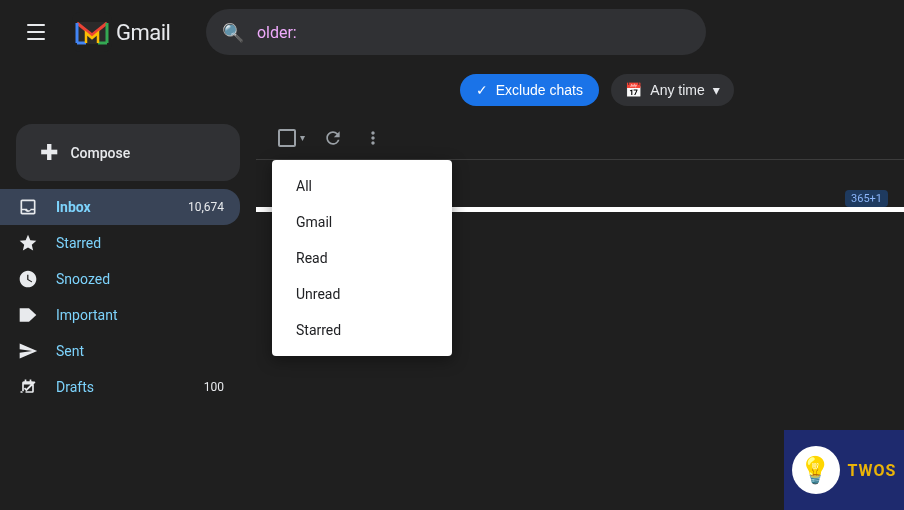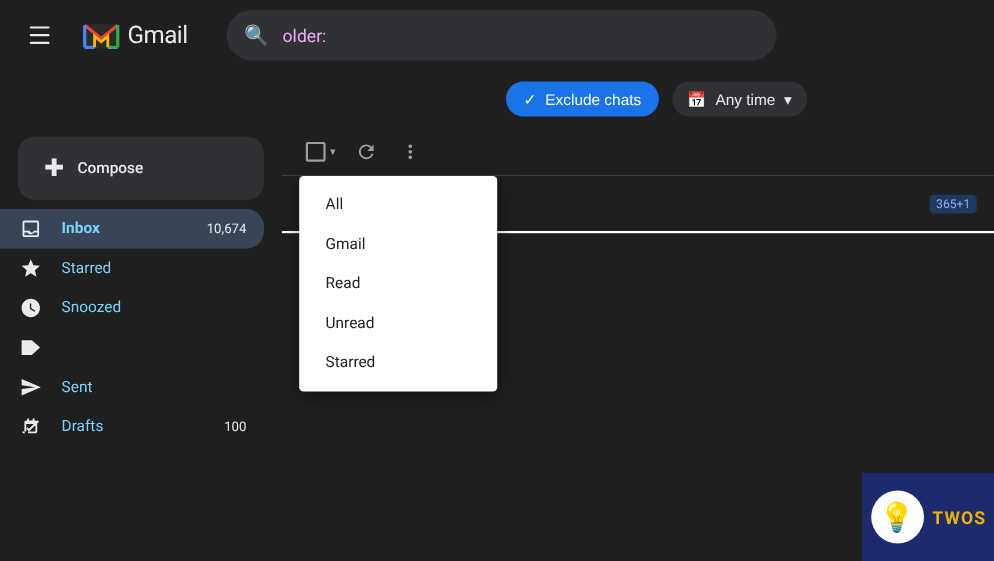--- a/index.html
+++ b/index.html
@@ -208,24 +208,24 @@
       font-size: 18px;
     }
 
     
     .email-list {
       flex: 1;
       overflow-y: auto;
     }
     .email-row {
       display: flex;
-      align-items: center;
+      align-items: flex-end;
       padding: 0 16px;
       height: 52px;
-      border-bottom: 2px solid #ffffff;
+      border-bottom: 5px solid #ffffff;
       cursor: pointer;
       gap: 12px;
     }
     .email-apps-icon {
       width: 36px; height: 36px;
       background: #303134;
       border-radius: 50%;
       display: flex; align-items: center; justify-content: center;
       font-size: 16px;
       color: #9aa0a6;
@@ -389,20 +389,21 @@
       </span>
       <span class="nav-label">Snoozed</span>
     </div>
 
     <div class="nav-item">
       <span class="nav-icon">
         <svg width="20" height="20" viewBox="0 0 24 24">
             <path d="M13.17 4L22 12l-8.83 8H2V4h11.17z" fill="#e8eaed"></path>
           </svg>
       </span>
+      <span class="nav-label">Important</span>
     </div>
 
     <div class="nav-item">
       <span class="nav-icon">
         <svg width="20" height="20" viewBox="0 0 24 24">
             <path d="M2.01 21L23 12 2.01 3 2 10l15 2-15 2z" fill="#e8eaed"></path>
           </svg>
       </span>
       <span class="nav-label">Sent</span>
     </div>

